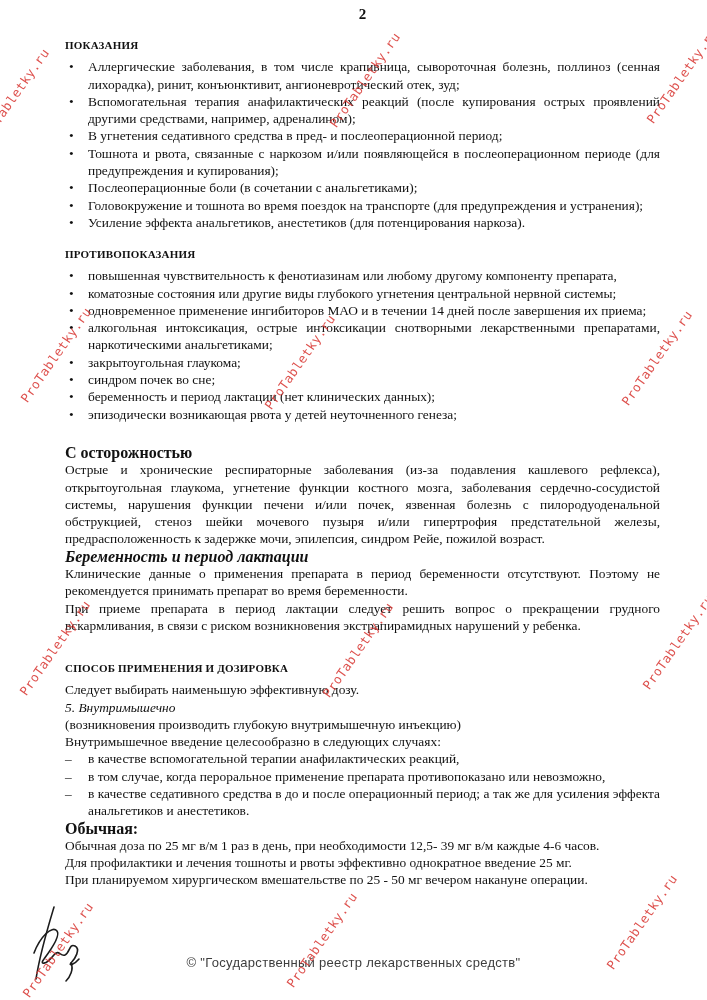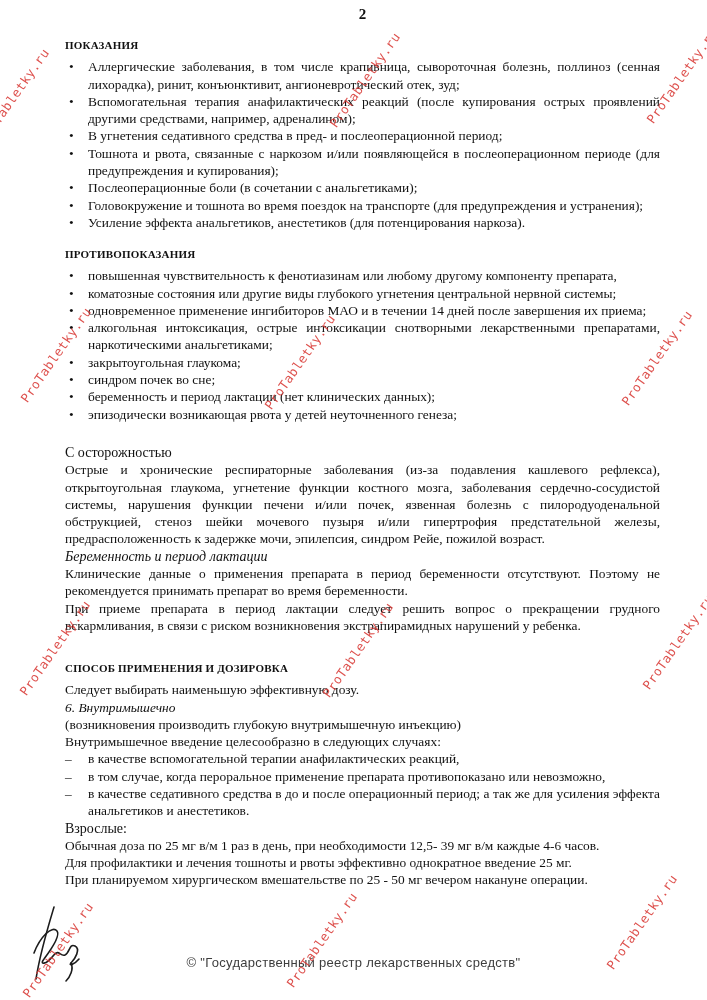--- a/index.html
+++ b/index.html
@@ -17,21 +17,21 @@
   .content { padding:6px 47px 0 65px; }
   .pagenum { text-align:center; font-weight:bold; font-size:15px; }
   h1.sec-title {
     font-size:11px; font-weight:bold; letter-spacing:.2px;
     margin:0 0 3px 0; line-height:19px;
   }
   .sec-indications { margin-top:13px; }
   .sec-contra { margin-top:14px; }
   .sec-caution { margin-top:21px; }
   .sec-dosage { margin-top:25px; }
-  h2.sub-title { font-size:14px; font-weight:normal; }
+  h2.sub-title { font-size:16px; font-weight:bold; }
   h2.sub-title.italic { font-style:italic; }
   p.just { text-align:justify; }
   ul { list-style:none; }
   ul li {
     position:relative;
     padding-left:23px;
     text-align:justify;
   }
   ul.bullet-list li::before {
     content:"\2022";
@@ -116,29 +116,29 @@
       <h2 class="sub-title">С осторожностью</h2>
       <p class="just">Острые и хронические респираторные заболевания (из-за подавления кашлевого рефлекса), открытоугольная глаукома, угнетение функции костного мозга, заболевания сердечно-сосудистой системы, нарушения функции печени и/или почек, язвенная болезнь с пилородуоденальной обструкцией, стеноз шейки мочевого пузыря и/или гипертрофия предстательной железы, предрасположенность к задержке мочи, эпилепсия, синдром Рейе, пожилой возраст.</p>
       <h2 class="sub-title italic">Беременность и период лактации</h2>
       <p class="just">Клинические данные о применения препарата в период беременности отсутствуют. Поэтому не рекомендуется принимать препарат во время беременности.</p>
       <p class="just">При приеме препарата в период лактации следует решить вопрос о прекращении грудного вскармливания, в связи с риском возникновения экстрапирамидных нарушений у ребенка.</p>
     </div>
 
     <div class="sec-dosage">
       <h1 class="sec-title">СПОСОБ ПРИМЕНЕНИЯ И ДОЗИРОВКА</h1>
       <p>Следует выбирать наименьшую эффективную дозу.</p>
-      <p class="route-heading">6. Внутримышечно</p>
+      <p class="route-heading">5. Внутримышечно</p>
       <p>(возникновения производить глубокую внутримышечную инъекцию)</p>
       <p>Внутримышечное введение целесообразно в следующих случаях:</p>
       <ul class="dash-list">
         <li>в качестве вспомогательной терапии анафилактических реакций,</li>
         <li>в том случае, когда пероральное применение препарата противопоказано или невозможно,</li>
         <li>в качестве седативного средства в до и после операционный период; а так же для усиления эффекта анальгетиков и анестетиков.</li>
       </ul>
-      <h2 class="sub-title">Взрослые:</h2>
+      <h2 class="sub-title">Обычная:</h2>
       <p>Обычная доза по 25 мг в/м 1 раз в день, при необходимости 12,5- 39 мг в/м каждые 4-6 часов.</p>
       <p>Для профилактики и лечения тошноты и рвоты эффективно однократное введение 25 мг.</p>
       <p>При планируемом хирургическом вмешательстве по 25 - 50 мг вечером накануне операции.</p>
     </div>
   </div>
 
   <svg class="signature" width="64" height="84" viewBox="0 0 64 84">
     <g fill="none" stroke="#1c1c1c" stroke-width="1.6" stroke-linecap="round">
       <path d="M30,6 C24,26 16,52 12,78"></path>
       <path d="M10,52 C16,36 28,24 33,30 C37,35 26,50 20,58 C15,64 22,64 29,55 C35,47 36,56 41,54 C46,52 45,42 51,45 C57,48 51,58 47,62 C44,65 50,64 55,58"></path>

